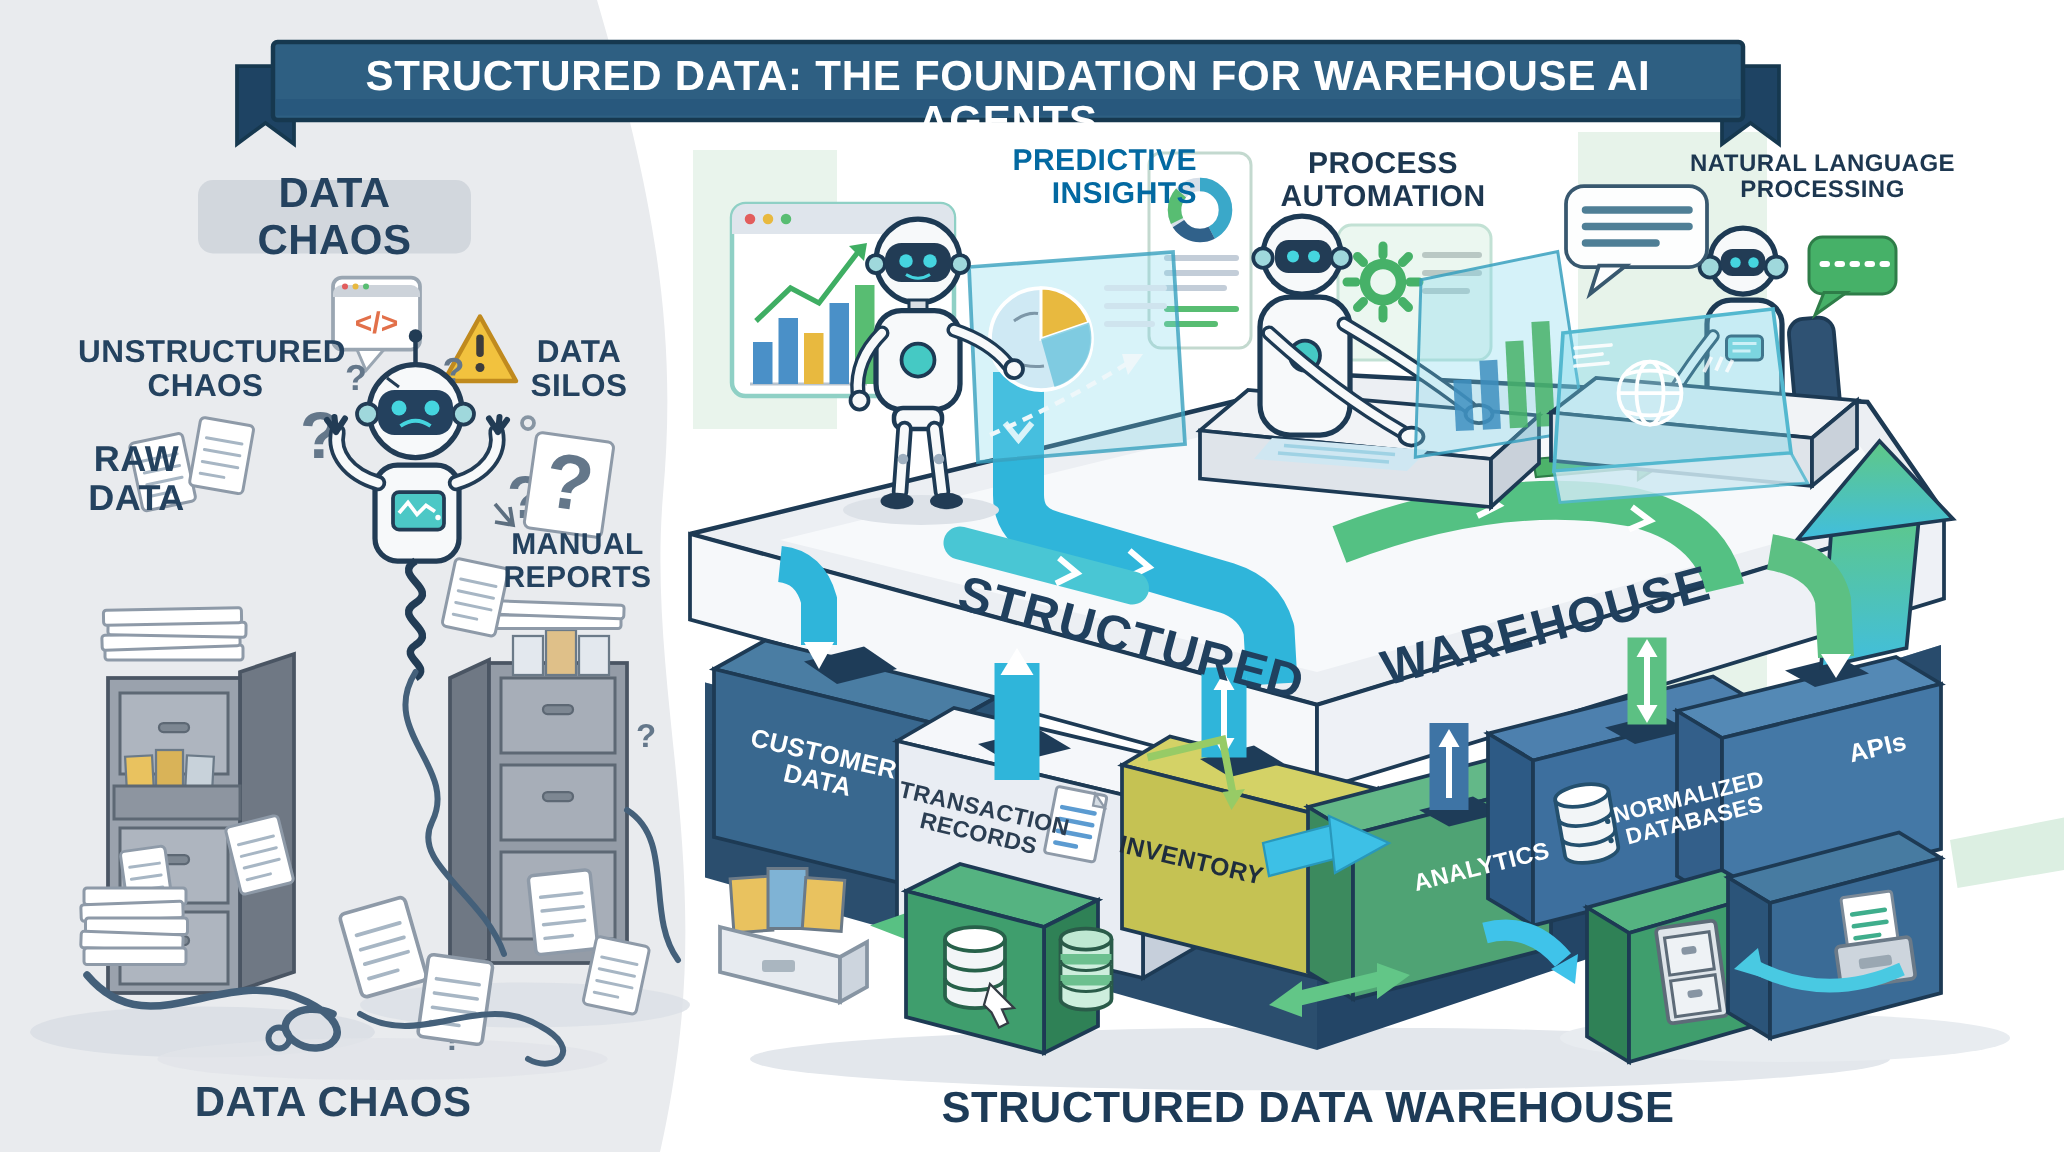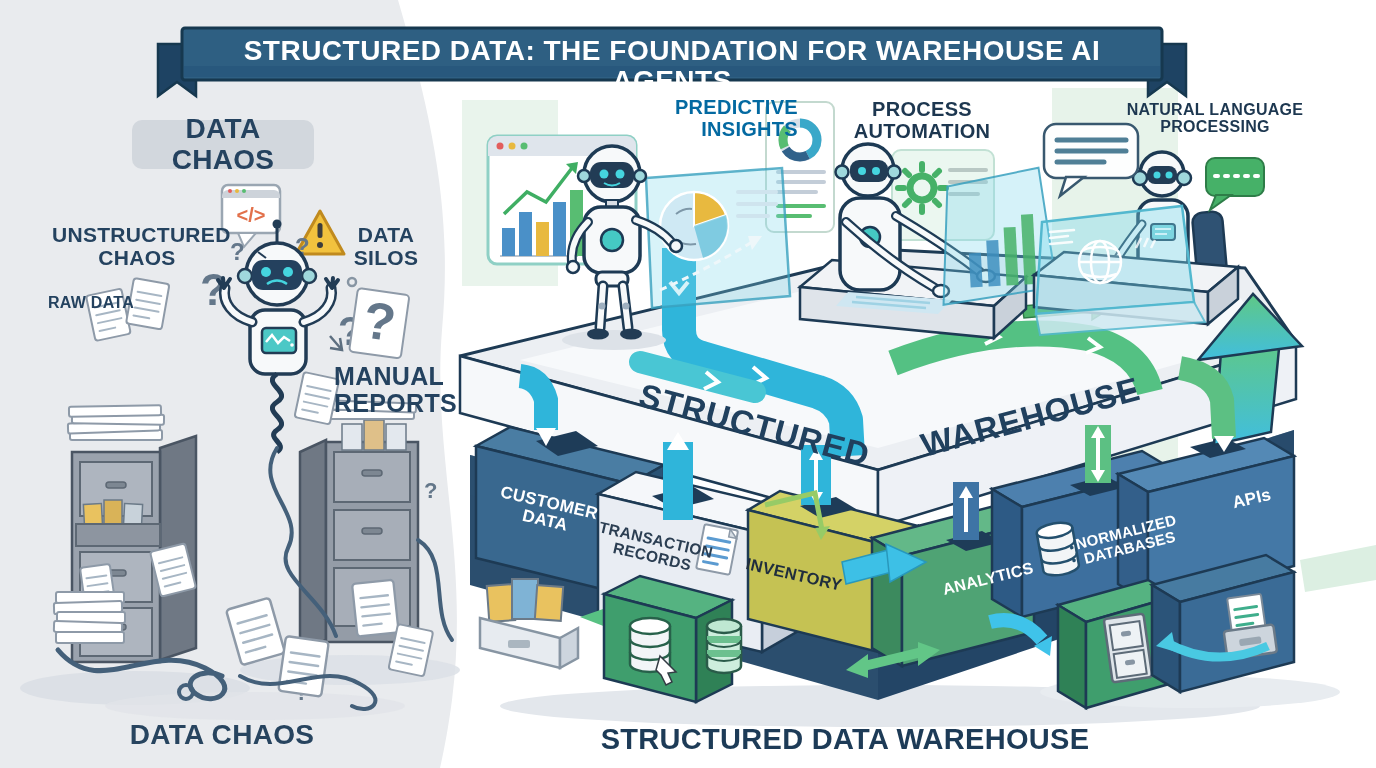--- a/index.html
+++ b/index.html
@@ -552,24 +552,24 @@
 </svg>
 
 <div class="lbl" style="left:186px;top:36px;width:972px;font-size:28px;color:#ffffff;letter-spacing:.5px;">STRUCTURED DATA: THE FOUNDATION FOR WAREHOUSE AI AGENTS</div>
 
 <div class="pill" style="left:132px;top:120px;width:182px;height:49px;">
   <span class="lbl" style="position:static;font-size:28px;color:#24425f;">DATA CHAOS</span>
 </div>
 
 <div class="lbl" style="left:52px;top:224px;width:170px;font-size:21px;">UNSTRUCTURED
 CHAOS</div>
-<div class="lbl" style="left:36px;top:294px;width:110px;font-size:16px;">RAW DATA</div>
+<div class="lbl" style="left:36px;top:294px;width:110px;font-size:24px;">RAW DATA</div>
 <div class="lbl" style="left:342px;top:224px;width:88px;font-size:21px;">DATA
 SILOS</div>
-<div class="lbl" style="left:334px;top:363px;width:102px;font-size:25px;">MANUAL
+<div class="lbl" style="left:334px;top:353px;width:102px;font-size:20px;">MANUAL
 REPORTS</div>
 <div class="lbl" style="left:116px;top:720px;width:212px;font-size:28px;color:#27445f;">DATA CHAOS</div>
 
 <div class="lbl" style="left:638px;top:97px;width:160px;font-size:20px;color:#0369a1;text-align:right;">PREDICTIVE
 INSIGHTS</div>
 <div class="lbl" style="left:844px;top:99px;width:156px;font-size:20px;color:#1d3750;">PROCESS
 AUTOMATION</div>
 <div class="lbl" style="left:1112px;top:101px;width:206px;font-size:16px;color:#1d3750;">NATURAL LANGUAGE
 PROCESSING</div>
 
@@ -579,15 +579,15 @@
 <div class="lbl" style="left:486px;top:494px;width:122px;font-size:17px;color:#ffffff;transform:rotate(13deg);">CUSTOMER
 DATA</div>
 <div class="lbl" style="left:592px;top:532px;width:124px;font-size:15.5px;color:#2b3e52;transform:rotate(13deg);">TRANSACTION
 RECORDS</div>
 <div class="lbl" style="left:740px;top:566px;width:108px;font-size:16.5px;color:#1f2d3d;transform:rotate(13deg);">INVENTORY</div>
 <div class="lbl" style="left:930px;top:570px;width:116px;font-size:16px;color:#ffffff;transform:rotate(-14deg);">ANALYTICS</div>
 <div class="lbl" style="left:1072px;top:524px;width:112px;font-size:15px;color:#ffffff;transform:rotate(-14deg);">NORMALIZED
 DATABASES</div>
 <div class="lbl" style="left:1216px;top:490px;width:72px;font-size:17px;color:#ffffff;transform:rotate(-13deg);">APIs</div>
 
-<div class="lbl" style="left:600px;top:724px;width:490px;font-size:29px;color:#1d3b57;">STRUCTURED DATA WAREHOUSE</div>
+<div class="lbl" style="left:627px;top:724px;width:490px;font-size:29px;color:#1d3b57;">STRUCTURED DATA WAREHOUSE</div>
 
 </div>
 
 </body></html>

